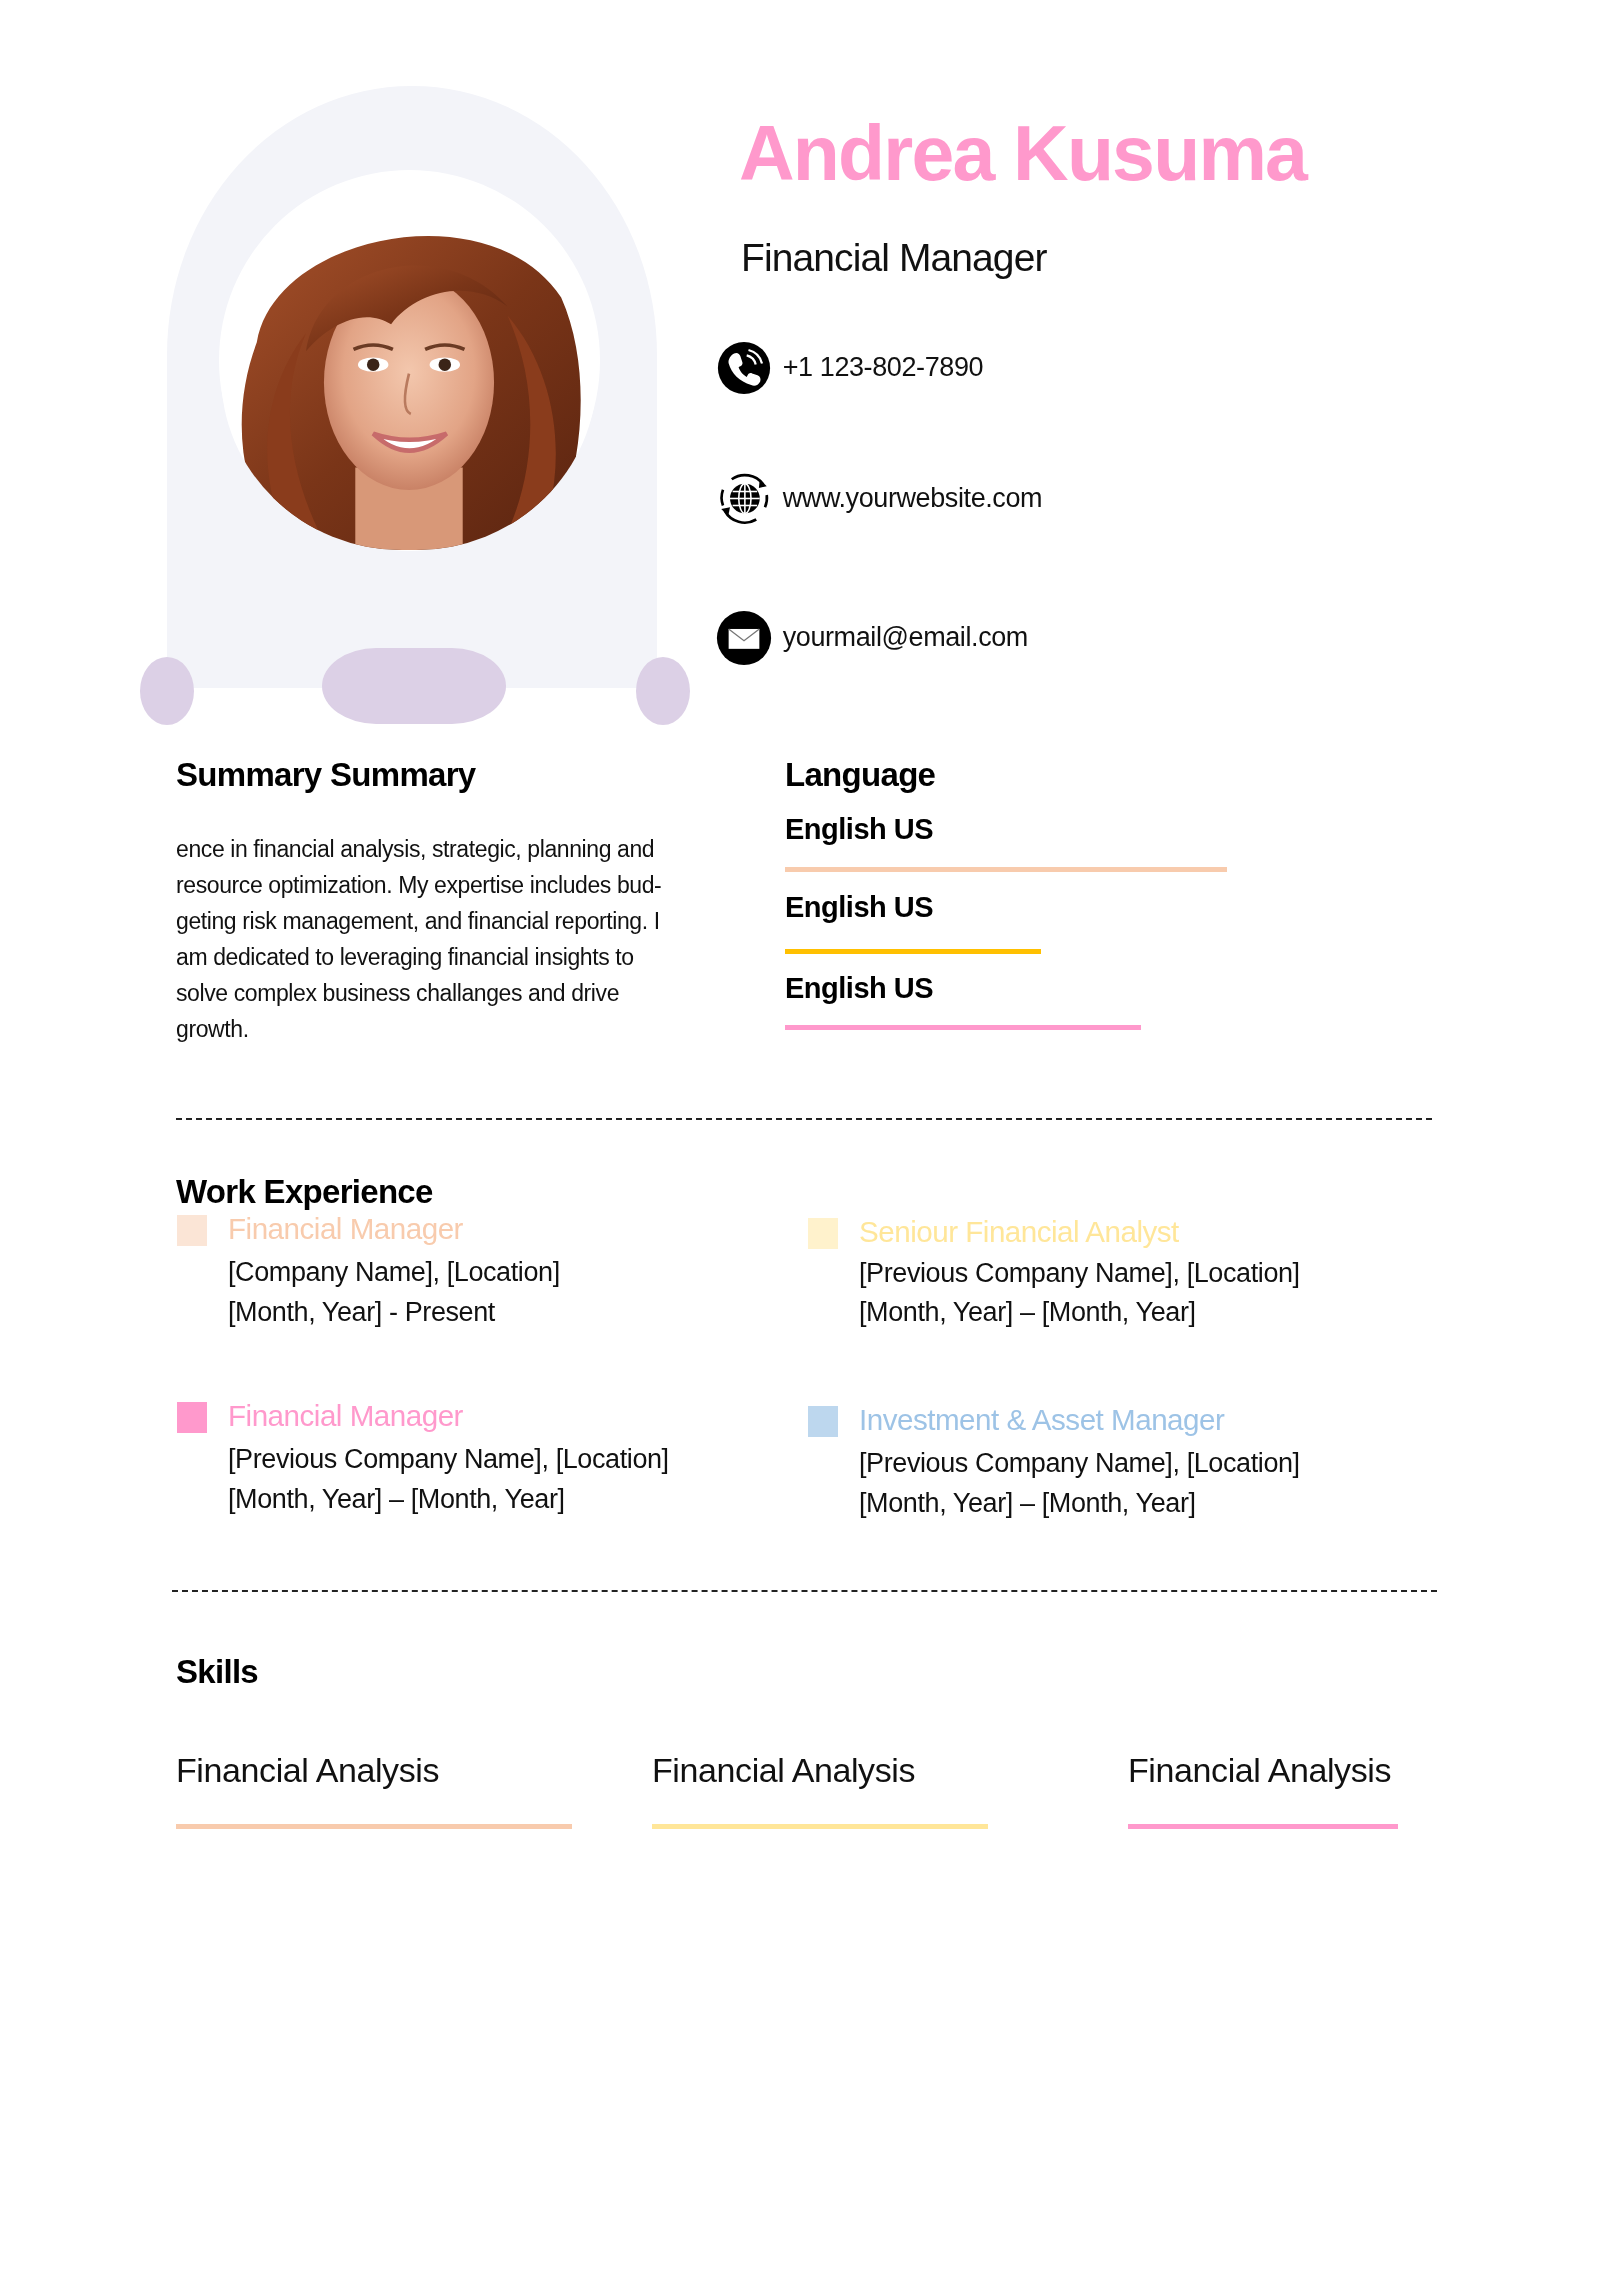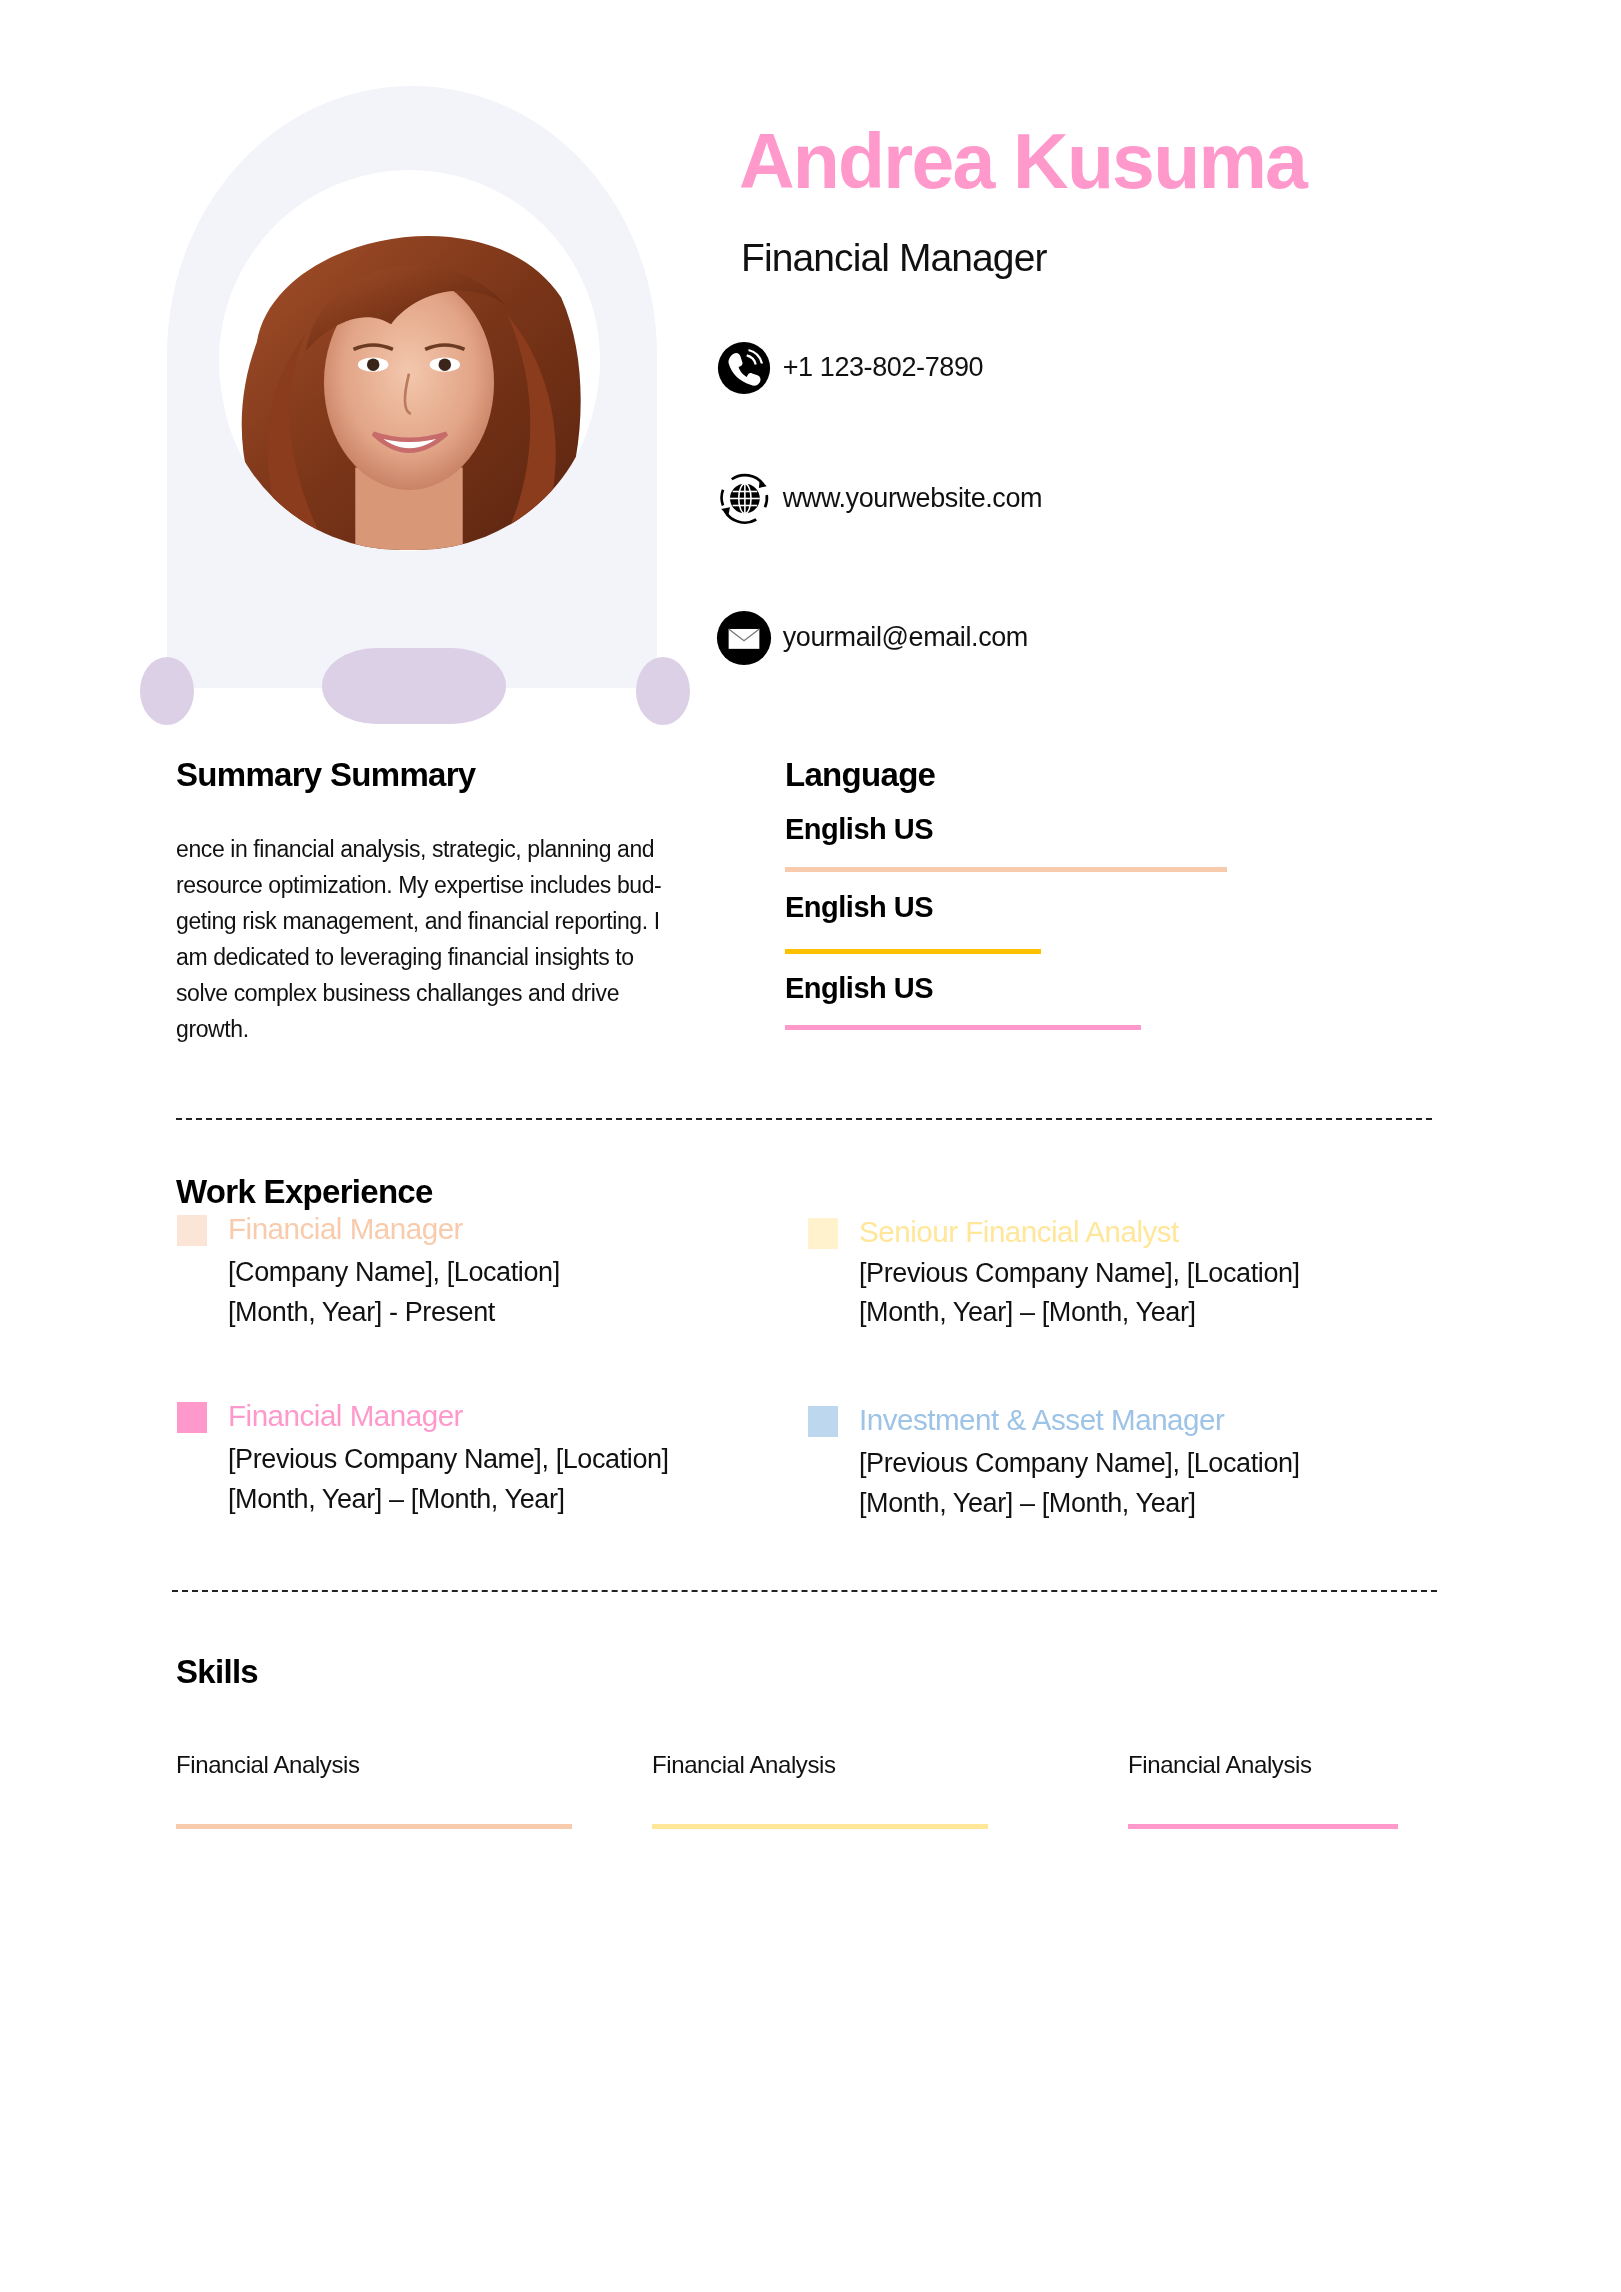--- a/index.html
+++ b/index.html
@@ -10,21 +10,21 @@
   
   .arch { left: 167px; top: 86px; width: 490px; height: 602px; background: #f3f4f9;
           border-radius: 244px 244px 0 0 / 269px 269px 0 0; }
   .ring { left: 219px; top: 170px; width: 381px; height: 381px; border-radius: 50%; background: #ffffff; overflow: hidden; }
   .photo { left: 221px; top: 199px; width: 376px; height: 351px; border-radius: 50%/52%; overflow: hidden; }
   .photo svg { width: 100%; height: 100%; display: block; }
   .dot { width: 54px; height: 68px; border-radius: 50%; background: #dcd0e6; }
   .pill { left: 322px; top: 648px; width: 184px; height: 76px; background: #dcd0e6; border-radius: 54px / 38px; }
 
   
-  .name { left: 739px; top: 115px; font-size: 77px; font-weight: bold; color: #ff99cc; letter-spacing: -1.8px; white-space: nowrap; line-height: 1; margin-top: 8px; }
+  .name { left: 739px; top: 115px; font-size: 77px; font-weight: bold; color: #ff99cc; letter-spacing: -1.8px; white-space: nowrap; line-height: 1; }
   .role { left: 741px; top: 238px; font-size: 39px; color: #111; letter-spacing: -0.9px; white-space: nowrap; line-height: 1; }
   .contact { left: 716px; height: 57px; display: flex; align-items: center; }
   .contact .icon { width: 56px; height: 56px; flex: 0 0 56px; display: flex; align-items: center; justify-content: center; }
   .contact .txt { margin-left: 10.7px; font-size: 27px; color: #111; white-space: nowrap; letter-spacing: -0.4px; }
 
   
   .h2 { font-size: 33px; font-weight: bold; color: #000; white-space: nowrap; letter-spacing: -0.7px; line-height: 1; }
 
   .summary { left: 176px; top: 831px; width: 573px; font-size: 23px; line-height: 36px; color: #111; letter-spacing: -0.4px; }
   .summary div { white-space: nowrap; }
@@ -34,21 +34,21 @@
 
   .dash { height: 0; border-top: 2.7px dashed #222; }
 
   
   .job { width: 627px; }
   .job .sq { position: absolute; left: 0; top: 0; width: 29.6px; height: 31px; }
   .job .title { position: absolute; left: 51px; top: -3.6px; font-size: 29.6px; white-space: nowrap; letter-spacing: -0.5px; line-height: 1.2; }
   .job .line { position: absolute; left: 51px; font-size: 27px; color: #111; white-space: nowrap; letter-spacing: -0.4px; line-height: 1.2; }
 
   
-  .skill-label { font-size: 24px; color: #111; white-space: nowrap; letter-spacing: -0.4px; line-height: 1; }
+  .skill-label { font-size: 34px; color: #111; white-space: nowrap; letter-spacing: -0.4px; line-height: 1; }
   .skill-bar { height: 4.5px; }
 </style>
 </head>
 <body>
 
 <div class="abs arch"></div>
 <div class="abs ring"></div>
 <div class="abs photo">
   <svg viewBox="0 0 420 392" preserveAspectRatio="none">
     <defs>

